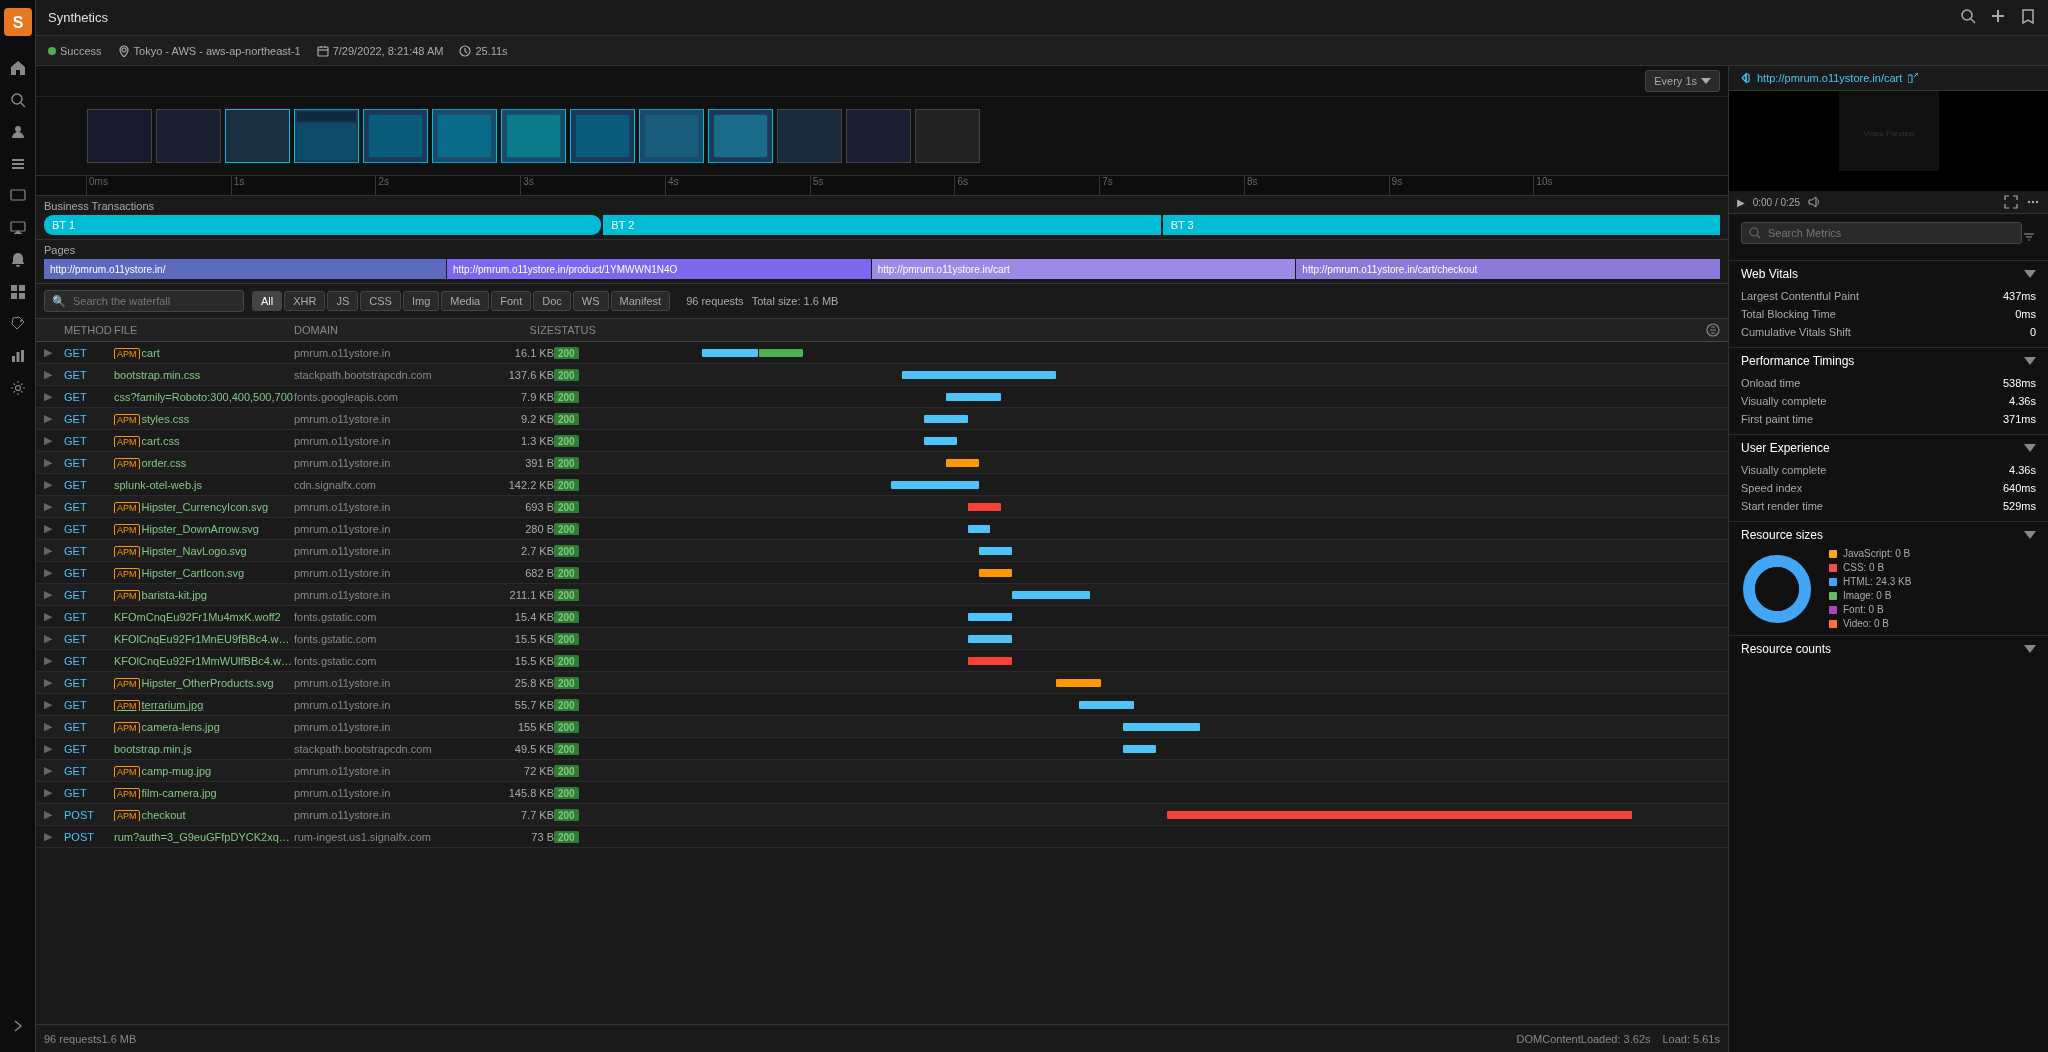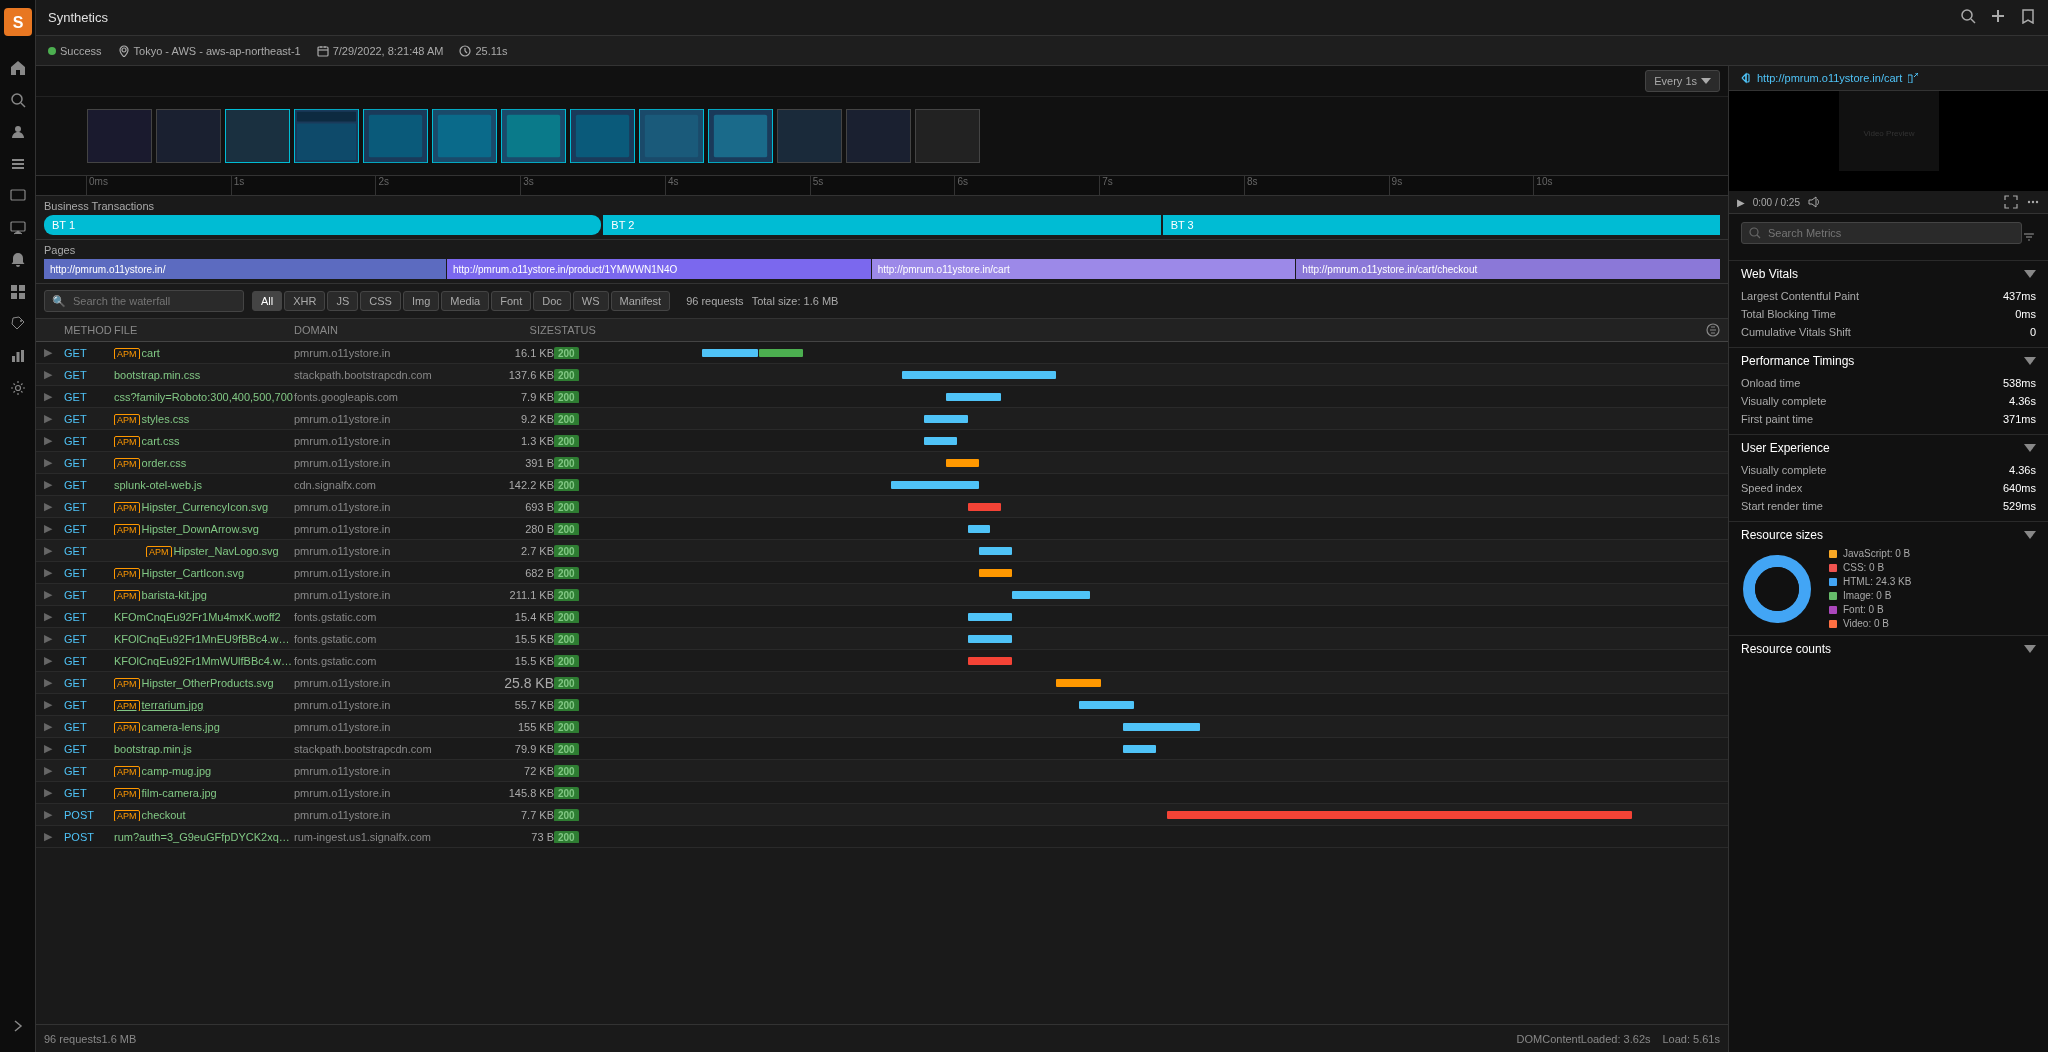--- a/index.html
+++ b/index.html
@@ -539,21 +539,21 @@
     <span class="cell bar-cell">
                   <div style="position:relative;height:14px;width:100%;">
       <div style="position:absolute;left:32%;width:2%;height:8px;top:3px;background:#4fc3f7;border-radius:1px;"></div>
 
     </div>
                 </span>
   </div>
               <div class="table-row">
     <span class="cell cell-expand" style="color:#666;cursor:pointer;">▶</span>
     <span class="cell cell-method" style="color:#4fc3f7;font-size:11px;">GET</span>
-    <span class="cell cell-file" style="font-size:11px;margin-left:32px;"><span class="cell-apm" style="color:#ff9800;font-size:9px;border:1px solid #ff9800;padding:0 2px;border-radius:2px;margin-right:2px;">APM</span><span style="color:#81c784;">Hipster_NavLogo.svg</span></span>
+    <span class="cell cell-file" style="font-size:11px;"><span class="cell-apm" style="color:#ff9800;font-size:9px;border:1px solid #ff9800;padding:0 2px;border-radius:2px;margin-right:2px;">APM</span><span style="color:#81c784;">Hipster_NavLogo.svg</span></span>
     <span class="cell cell-domain" style="color:#888;font-size:11px;">pmrum.o11ystore.in</span>
     <span class="cell cell-size" style="color:#aaa;font-size:11px;text-align:right;">2.7 KB</span>
     <span class="cell"><span class="status-badge status-badge-200" style="background:#2e7d32;color:#81c784;padding:1px 4px;border-radius:2px;font-size:10px;">200</span></span>
     <span class="cell bar-cell">
                   <div style="position:relative;height:14px;width:100%;">
       <div style="position:absolute;left:33%;width:3%;height:8px;top:3px;background:#4fc3f7;border-radius:1px;"></div>
 
     </div>
                 </span>
   </div>
@@ -625,21 +625,21 @@
       <div style="position:absolute;left:32%;width:4%;height:8px;top:3px;background:#f44336;border-radius:1px;"></div>
 
     </div>
                 </span>
   </div>
               <div class="table-row">
     <span class="cell cell-expand" style="color:#666;cursor:pointer;">▶</span>
     <span class="cell cell-method" style="color:#4fc3f7;font-size:11px;">GET</span>
     <span class="cell cell-file" style="font-size:11px;"><span class="cell-apm" style="color:#ff9800;font-size:9px;border:1px solid #ff9800;padding:0 2px;border-radius:2px;margin-right:2px;">APM</span><span style="color:#81c784;">Hipster_OtherProducts.svg</span></span>
     <span class="cell cell-domain" style="color:#888;font-size:11px;">pmrum.o11ystore.in</span>
-    <span class="cell cell-size" style="color:#aaa;font-size:14px;text-align:right;">25.8 KB</span>
+    <span class="cell cell-size" style="color:#aaa;font-size:11px;text-align:right;">25.8 KB</span>
     <span class="cell"><span class="status-badge status-badge-200" style="background:#2e7d32;color:#81c784;padding:1px 4px;border-radius:2px;font-size:10px;">200</span></span>
     <span class="cell bar-cell">
                   <div style="position:relative;height:14px;width:100%;">
       <div style="position:absolute;left:40%;width:4%;height:8px;top:3px;background:#ff9800;border-radius:1px;"></div>
 
     </div>
                 </span>
   </div>
               <div class="table-row">
     <span class="cell cell-expand" style="color:#666;cursor:pointer;">▶</span>
@@ -667,21 +667,21 @@
       <div style="position:absolute;left:46%;width:7%;height:8px;top:3px;background:#4fc3f7;border-radius:1px;"></div>
 
     </div>
                 </span>
   </div>
               <div class="table-row">
     <span class="cell cell-expand" style="color:#666;cursor:pointer;">▶</span>
     <span class="cell cell-method" style="color:#4fc3f7;font-size:11px;">GET</span>
     <span class="cell cell-file" style="font-size:11px;"><span style="color:#81c784;">bootstrap.min.js</span></span>
     <span class="cell cell-domain" style="color:#888;font-size:11px;">stackpath.bootstrapcdn.com</span>
-    <span class="cell cell-size" style="color:#aaa;font-size:11px;text-align:right;">79.9 KB</span>
+    <span class="cell cell-size" style="color:#aaa;font-size:11px;text-align:right;">49.5 KB</span>
     <span class="cell"><span class="status-badge status-badge-200" style="background:#2e7d32;color:#81c784;padding:1px 4px;border-radius:2px;font-size:10px;">200</span></span>
     <span class="cell bar-cell">
                   <div style="position:relative;height:14px;width:100%;">
       <div style="position:absolute;left:46%;width:3%;height:8px;top:3px;background:#4fc3f7;border-radius:1px;"></div>
 
     </div>
                 </span>
   </div>
               <div class="table-row">
     <span class="cell cell-expand" style="color:#666;cursor:pointer;">▶</span>

